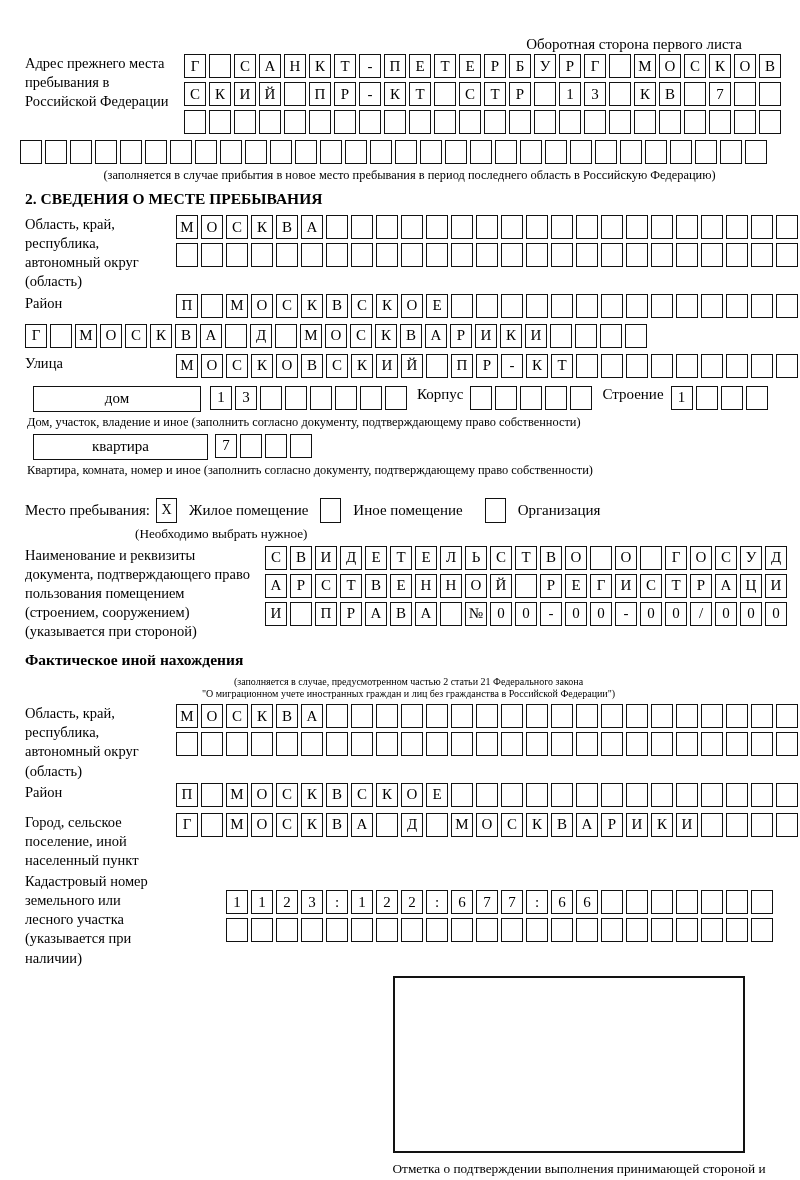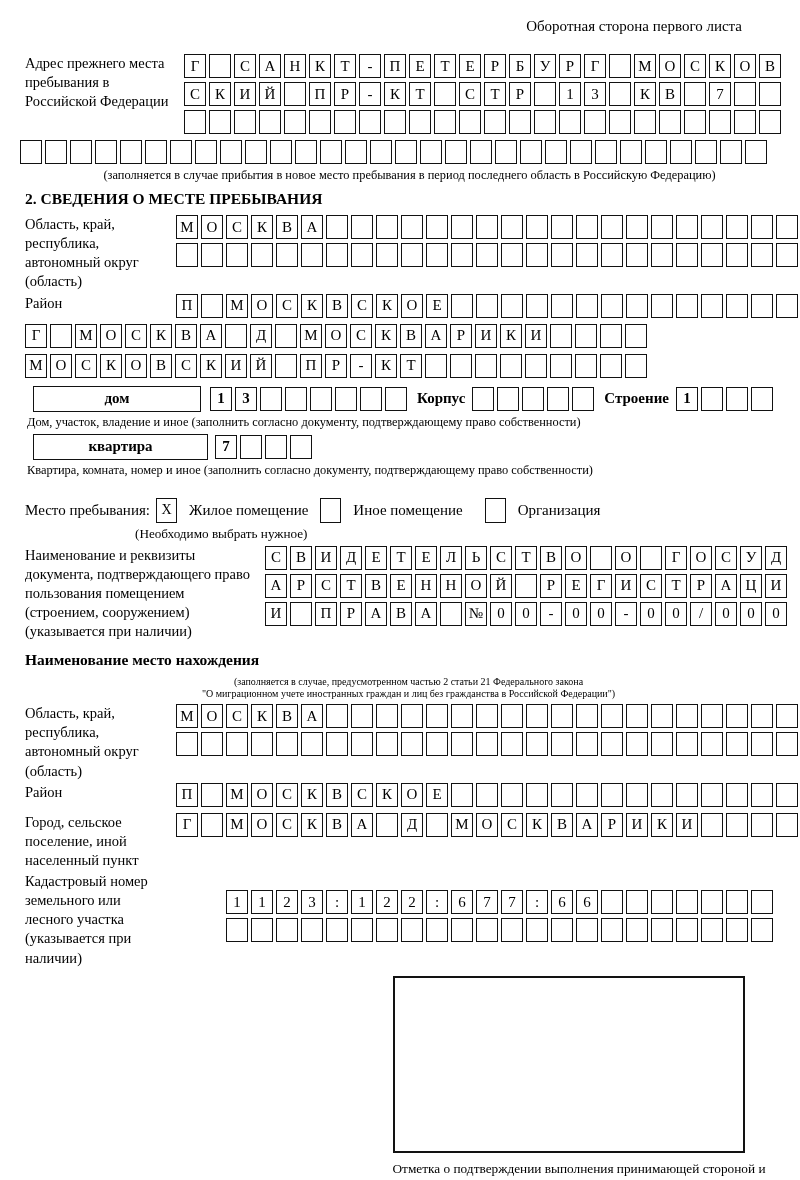--- a/index.html
+++ b/index.html
@@ -1,38 +1,38 @@
 <!DOCTYPE html>
 <html lang="ru"><head>
 <meta charset="utf-8">
 <style>
   html,body{margin:0;padding:0;background:#fff;color:#000;}
   body{width:800px;height:1180px;overflow:hidden;
        font-family:"Liberation Serif","DejaVu Serif",serif;position:relative;}
   .page{padding:54px 8px 0 25px;}
-  .header-note{position:absolute;top:18px;right:58px;font-size:15px;}
+  .header-note{position:absolute;top:36px;right:58px;font-size:15px;}
 
   .field{display:flex;margin-bottom:2px;}
   .flabel{flex:none;font-size:14.5px;line-height:1.32;padding-right:4px;}
   .w155{width:155px;}
   .w147{width:147px;}
   .w236{width:236px;}
 
   .box-row{display:flex;gap:3px;margin-bottom:4px;}
   .cbox{flex:none;width:22px;height:24px;border:1.6px solid #121212;box-sizing:border-box;
         display:flex;align-items:center;justify-content:center;font-size:15px;background:#fff;}
   .full{margin-left:-5px;margin-top:1px;}
   .cad-rows{padding:18px 0 0 50px;}
 
   .caption{font-size:12.4px;margin:0 0 4px 2px;}
   .tc{text-align:center;}
   .sec-title{text-align:left;font-weight:bold;font-size:15.5px;margin:7px 0 7px;}
   .note{text-align:center;font-size:10px;margin:1px 0;}
 
-  .inline-row{display:flex;align-items:center;margin:4px 0 3px 8px;font-weight:bold;}
+  .inline-row{display:flex;align-items:flex-start;margin:4px 0 3px 8px;}
   .bigbox{flex:none;border:1.6px solid #121212;height:26px;box-sizing:border-box;
           display:flex;align-items:center;justify-content:center;font-size:15px;}
   .bb-house{width:168px;margin-right:9px;}
   .bb-apt{width:175px;margin-right:7px;}
   .inline-label{font-size:15px;margin:0 7px 0 10px;}
 
   .stay{display:flex;align-items:center;font-size:15px;margin:20px 0 3px;}
   .checkbox{flex:none;width:21px;height:25px;border:1.6px solid #121212;box-sizing:border-box;
             display:flex;align-items:center;justify-content:center;font-size:14px;margin:0 12px 0 6px;}
   .cb2{margin-left:12px;}
@@ -284,20 +284,21 @@
         <span class="cbox">К</span>
         <span class="cbox">И</span>
         <span class="cbox"></span>
         <span class="cbox"></span>
         <span class="cbox"></span>
         <span class="cbox"></span>
       </div>
   </div>
 
   <div class="field">
+    <div class="flabel w147">Улица</div>
     <div class="box-row">
         <span class="cbox">М</span>
         <span class="cbox">О</span>
         <span class="cbox">С</span>
         <span class="cbox">К</span>
         <span class="cbox">О</span>
         <span class="cbox">В</span>
         <span class="cbox">С</span>
         <span class="cbox">К</span>
         <span class="cbox">И</span>
@@ -366,21 +367,21 @@
     <span class="checkbox">X</span>
     <span>Жилое помещение</span>
     <span class="checkbox cb2"></span>
     <span>Иное помещение</span>
     <span class="checkbox cb3"></span>
     <span>Организация</span>
   </div>
   <div class="choose">(Необходимо выбрать нужное)</div>
 
   <div class="field">
-    <div class="flabel w236">Наименование и реквизиты документа, подтверждающего право пользования помещением (строением, сооружением) (указывается при наличии)</div>
+    <div class="flabel w236">Наименование и реквизиты документа, подтверждающего право пользования помещением (строением, сооружением) (указывается при стороной)</div>
     <div>
       <div class="box-row">
           <span class="cbox">С</span>
           <span class="cbox">В</span>
           <span class="cbox">И</span>
           <span class="cbox">Д</span>
           <span class="cbox">Е</span>
           <span class="cbox">Т</span>
           <span class="cbox">Е</span>
           <span class="cbox">Л</span>
@@ -440,21 +441,21 @@
           <span class="cbox">0</span>
           <span class="cbox">0</span>
           <span class="cbox">/</span>
           <span class="cbox">0</span>
           <span class="cbox">0</span>
           <span class="cbox">0</span>
         </div>
     </div>
   </div>
 
-  <div class="sec-title" style="margin-top:10px;">Наименование место нахождения</div>
+  <div class="sec-title" style="margin-top:10px;">Фактическое иной нахождения</div>
   <div class="note">(заполняется в случае, предусмотренном частью 2 статьи 21 Федерального закона</div>
   <div class="note" style="margin-bottom:5px;">"О миграционном учете иностранных граждан и лиц без гражданства в Российской Федерации")</div>
 
   <div class="field">
     <div class="flabel w147">Область, край, республика, автономный округ (область)</div>
     <div>
       <div class="box-row">
           <span class="cbox">М</span>
           <span class="cbox">О</span>
           <span class="cbox">С</span>

